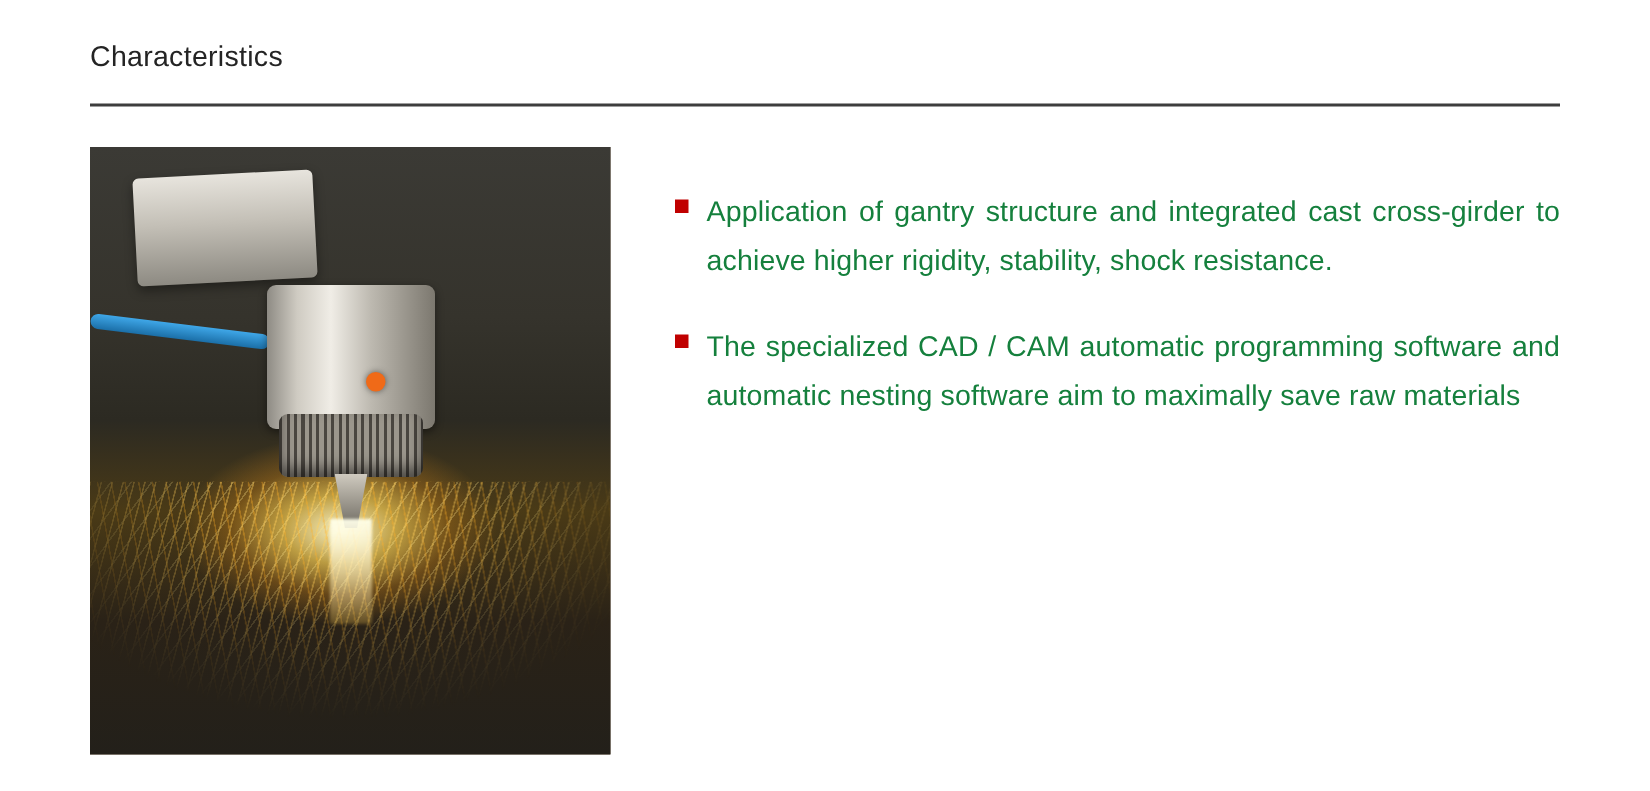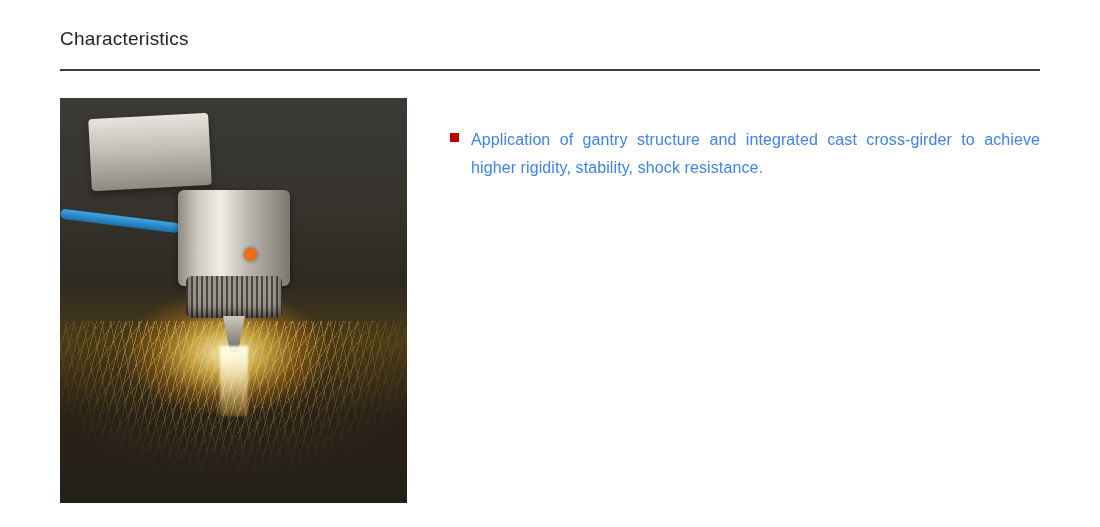--- a/index.html
+++ b/index.html
@@ -165,23 +165,23 @@
     height: 9px;
     background: #c00000;
     margin-top: 7px;
     margin-right: 12px;
   }
   .bullet-marker.hidden {
     background: transparent;
   }
   .bullet-text {
     flex: 1 1 auto;
-    font-size: 16px;
+    font-size: 19px;
     line-height: 1.72;
-    color: #3b82f6;
+    color: #15803d;
     text-align: justify;
     text-justify: inter-word;
     letter-spacing: 0.1px;
   }
 </style>
 </head>
 <body>
 
 <div class="page">
 
@@ -207,16 +207,20 @@
     <div class="list">
 
       <div class="bullet-row">
         <span class="bullet-marker"></span>
         <span class="bullet-text">Application of gantry structure and integrated cast cross-girder to achieve higher rigidity, stability, shock resistance.</span>
       </div>
 
 
 
 
+      <div class="bullet-row">
+        <span class="bullet-marker"></span>
+        <span class="bullet-text">The specialized CAD / CAM automatic programming software and automatic nesting software aim to maximally save raw materials</span>
+      </div>
 
     </div>
   </div>
 </div>
 
 </body></html>

